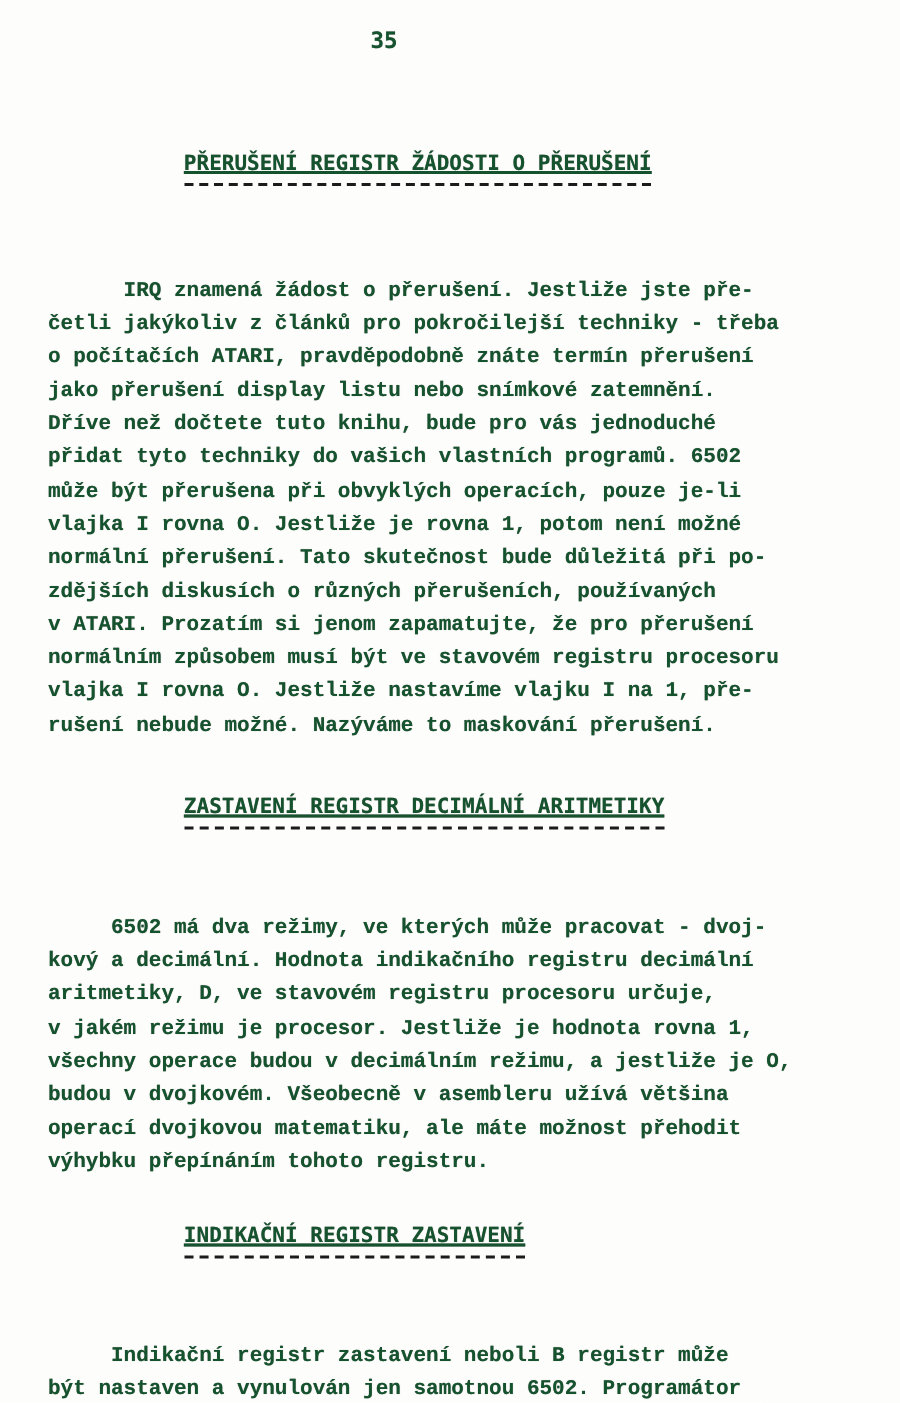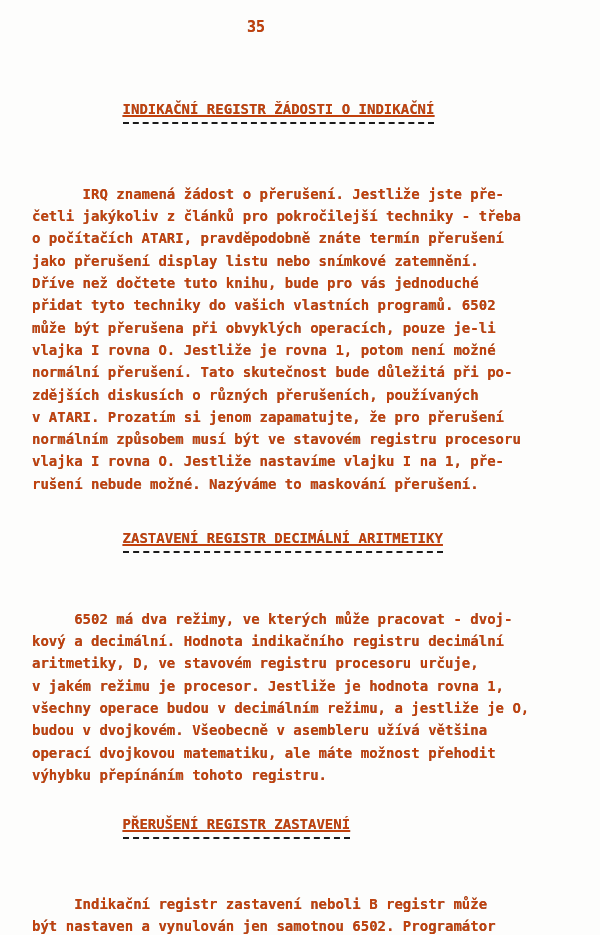--- a/index.html
+++ b/index.html
@@ -7,21 +7,21 @@
     padding: 0;
     background: #ffffff;
   }
   .page {
     position: relative;
     width: 600px;
     height: 935px;
     background: #fdfdfc;
     font-family: "DejaVu Sans Mono", "Liberation Mono", monospace;
     font-weight: 700;
-    color: #c2410c;
+    color: #14532d;
     font-size: 14px;
     line-height: 22.3px;
     text-shadow: 0 0 0.5px rgba(25,25,25,0.55);
     overflow: hidden;
   }
   .page-number {
     position: absolute;
     top: 16px;
     left: 247px;
     font-size: 15px;
@@ -37,32 +37,33 @@
   }
   .heading-text {
     display: inline-block;
     text-decoration: underline;
     text-decoration-thickness: 1.5px;
     padding-bottom: 1px;
     border-bottom: 2px dashed #1b1b1b;
   }
   .para {
     white-space: pre;
+    font-family: Liberation Mono, monospace;
   }
 </style>
 </head>
 <body>
 
 <div class="page">
 
   <div class="page-number">35</div>
 
   <section class="sec" style="top:76px">
     <div class="heading">
-      <span class="heading-text">INDIKAČNÍ REGISTR ŽÁDOSTI O INDIKAČNÍ</span>
+      <span class="heading-text">PŘERUŠENÍ REGISTR ŽÁDOSTI O PŘERUŠENÍ</span>
     </div>
     <div class="para" style="margin-top:37px">      IRQ znamená žádost o přerušení. Jestliže jste pře-
 četli jakýkoliv z článků pro pokročilejší techniky - třeba
 o počítačích ATARI, pravděpodobně znáte termín přerušení
 jako přerušení display listu nebo snímkové zatemnění.
 Dříve než dočtete tuto knihu, bude pro vás jednoduché
 přidat tyto techniky do vašich vlastních programů. 6502
 může být přerušena při obvyklých operacích, pouze je-li
 vlajka I rovna O. Jestliže je rovna 1, potom není možné
 normální přerušení. Tato skutečnost bude důležitá při po-
@@ -82,20 +83,20 @@
 aritmetiky, D, ve stavovém registru procesoru určuje,
 v jakém režimu je procesor. Jestliže je hodnota rovna 1,
 všechny operace budou v decimálním režimu, a jestliže je O,
 budou v dvojkovém. Všeobecně v asembleru užívá většina
 operací dvojkovou matematiku, ale máte možnost přehodit
 výhybku přepínáním tohoto registru.</div>
   </section>
 
   <section class="sec" style="top:791px">
     <div class="heading">
-      <span class="heading-text">PŘERUŠENÍ REGISTR ZASTAVENÍ</span>
+      <span class="heading-text">INDIKAČNÍ REGISTR ZASTAVENÍ</span>
     </div>
     <div class="para" style="margin-top:32px">     Indikační registr zastavení neboli B registr může
 být nastaven a vynulován jen samotnou 6502. Programátor
 B registr nemůže měnit. Používá se pro určení toho, zda</div>
   </section>
 
 </div>
 
 </body></html>

